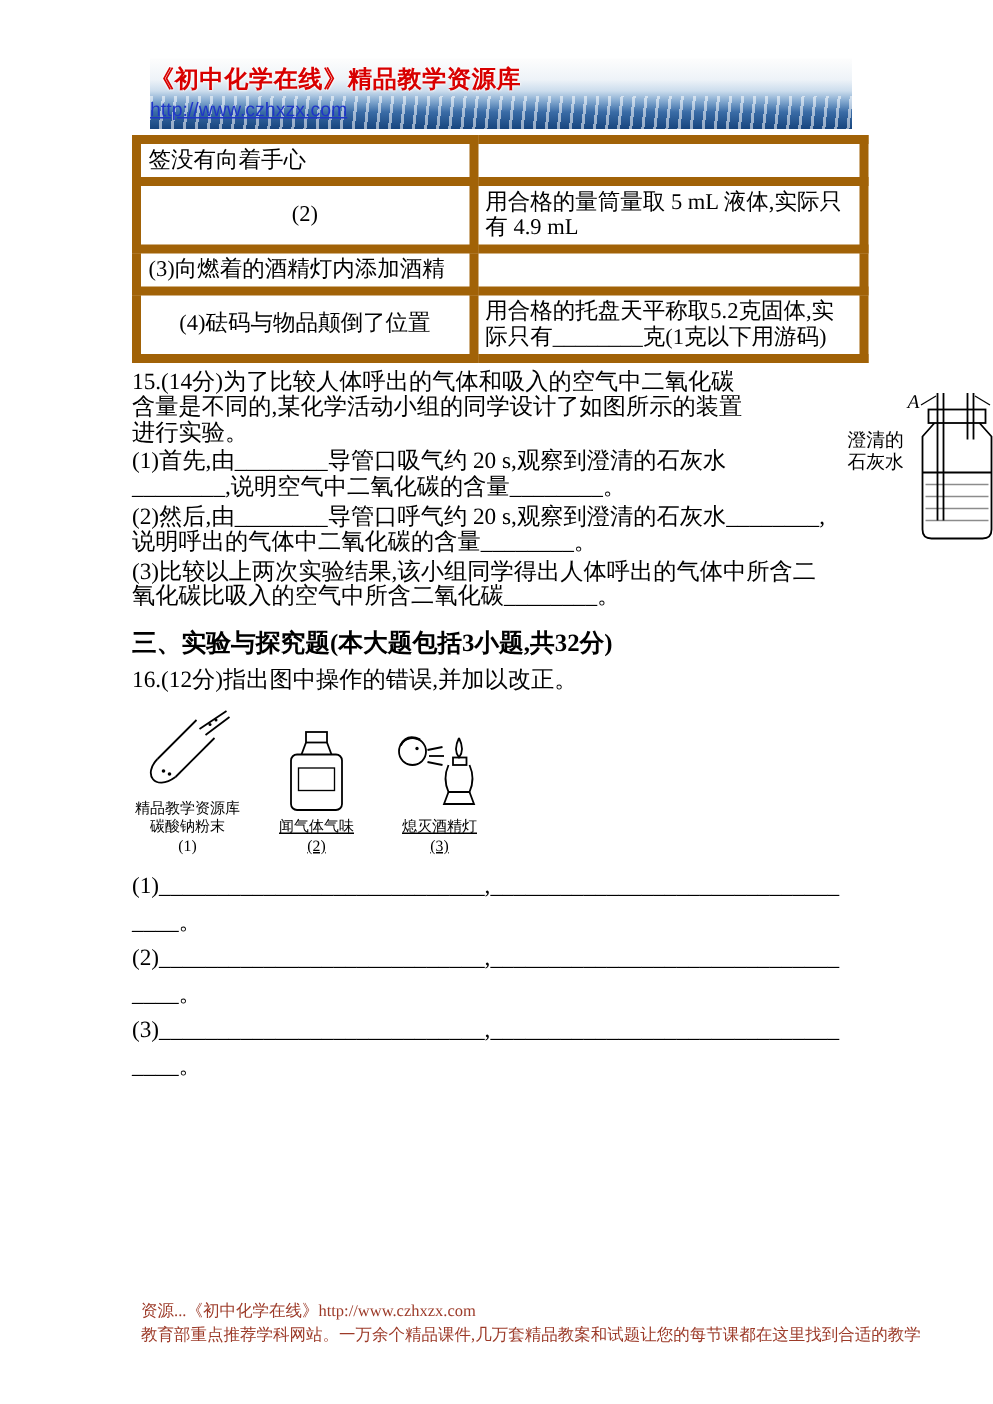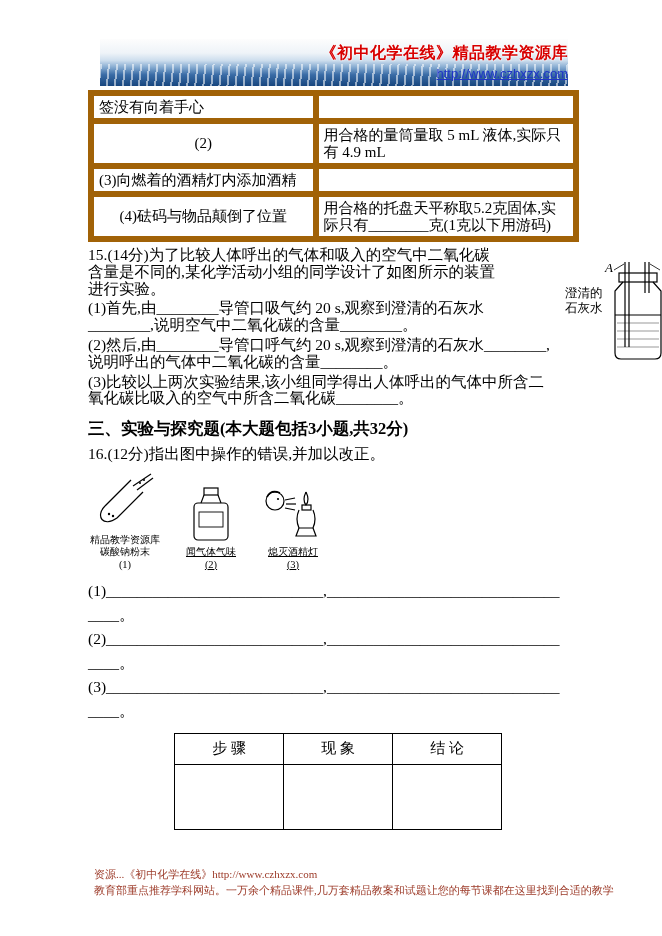--- a/index.html
+++ b/index.html
@@ -1,20 +1,20 @@
 <!DOCTYPE html>
 <html><head>
 <meta charset="utf-8">
 <style>
   html,body{margin:0;padding:0;}
   body{width:662px;height:936px;background:#fff;position:relative;overflow:hidden;
        font-family:"Liberation Serif","DejaVu Serif",serif;color:#000;}
 
   
-  .banner{position:absolute;left:100px;top:39px;width:468px;height:47px;text-align:right;
+  .banner{position:absolute;left:100px;top:39px;width:468px;height:47px;text-align:left;
           background:linear-gradient(180deg,#fdfdfd 0%,#eef3f8 30%,#ccdded 46%,#86abd1 60%,#3a6ca6 76%,#17457e 100%);}
   .banner::after{content:"";position:absolute;left:0;right:0;bottom:0;height:46%;
           background:repeating-linear-gradient(96deg,rgba(255,255,255,.55) 0 2px,rgba(255,255,255,0) 2px 8px);}
   .banner-title{position:relative;z-index:1;margin-top:4px;font-size:16px;font-weight:bold;color:#d80000;
           letter-spacing:.5px;text-shadow:0 0 2px #fff,0 0 2px #fff;white-space:nowrap;}
   .banner-url{position:relative;z-index:1;display:inline-block;font-size:13px;font-weight:normal;color:#1f35c8;
           text-decoration:underline;font-family:"Liberation Sans","DejaVu Sans",sans-serif;}
 
   
   .main{position:absolute;left:88px;top:90px;width:491px;font-size:15.5px;line-height:16.8px;}
@@ -206,34 +206,20 @@
   <div class="answers">
       <div class="ans-line">(1)____________________________,______________________________</div>
       <div class="ans-line">____。</div>
       <div class="ans-line">(2)____________________________,______________________________</div>
       <div class="ans-line">____。</div>
       <div class="ans-line">(3)____________________________,______________________________</div>
       <div class="ans-line">____。</div>
     </div>
 
   <div class="q17">
-    <table class="t2">
-      <tbody>
-          <tr>
-        <th>步  骤</th>
-        <th>现  象</th>
-        <th>结  论</th>
-      </tr>
-      <tr>
-        <td></td>
-        <td></td>
-        <td></td>
-      </tr>
-    </tbody>
-      </table>
   </div>
 
 </div>
 
 <div class="footer">
   <div>资源...《初中化学在线》http://www.czhxzx.com</div>
   <div>教育部重点推荐学科网站。一万余个精品课件,几万套精品教案和试题让您的每节课都在这里找到合适的教学</div>
 </div>
 
 </body></html>

